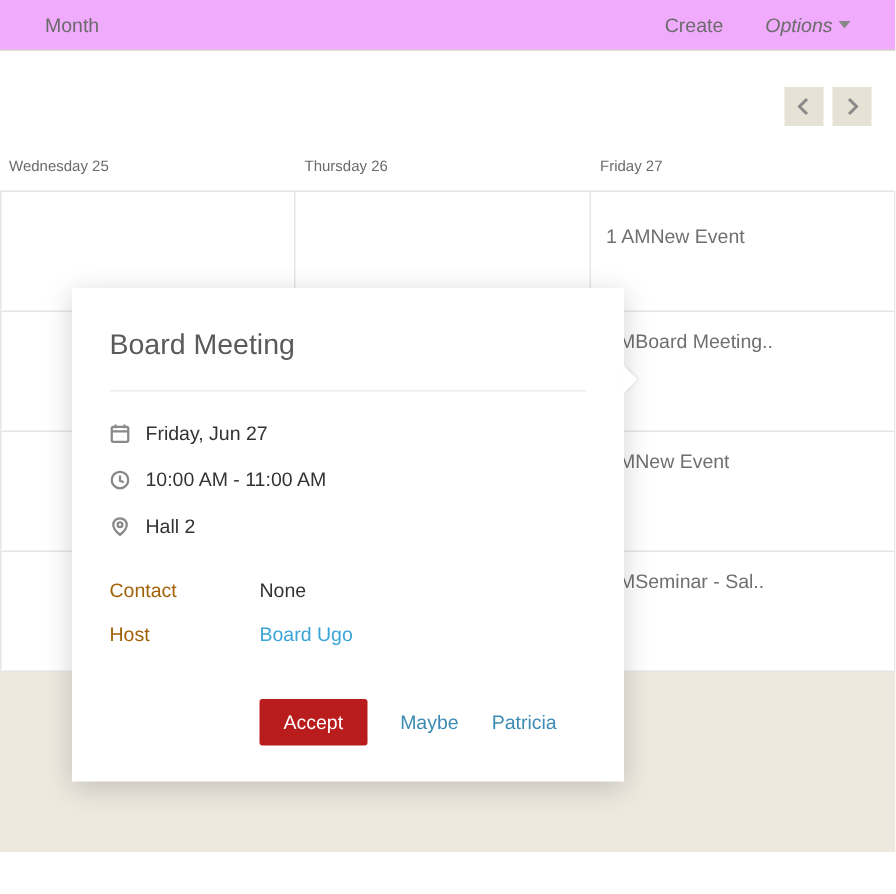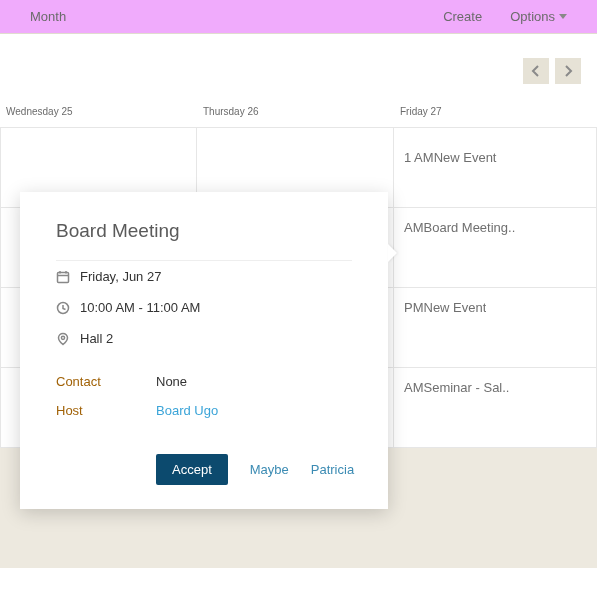--- a/index.html
+++ b/index.html
@@ -20,21 +20,21 @@
       border-bottom: 1px solid #e0dccf;
       display: flex;
       align-items: center;
       padding: 0 16px;
       font-size: 13px;
       color: #6b6b6b;
     }
     .toolbar .left { flex: 0 0 auto; }
     .toolbar .spacer { flex: 1; }
     .toolbar .item { padding: 0 14px; cursor: pointer; }
-    .toolbar .options { display: flex; align-items: center; }
+    .toolbar .options { display: flex; align-items: center; font-style: italic; }
     .caret-down {
       width: 0; height: 0;
       border-left: 4px solid transparent;
       border-right: 4px solid transparent;
       border-top: 5px solid #888;
       margin-left: 4px;
     }
 
     
     .navbar {
@@ -85,47 +85,47 @@
     .row:first-child .cell { padding-top: 22px; }
 
     .bottom-shade {
       height: 120px;
       background: #ede9df;
     }
 
     
     .popover {
       position: absolute;
-      left: 20px;
+      left: 48px;
       top: 192px;
       width: 368px;
       background: #fff;
       box-shadow: 0 4px 18px rgba(0,0,0,0.18);
-      padding: 28px 36px 24px;
+      padding: 28px 25px 24px;
       z-index: 10;
     }
     .popover::after {
       content: "";
       position: absolute;
       right: -9px;
       top: 52px;
       width: 0; height: 0;
       border-top: 9px solid transparent;
       border-bottom: 9px solid transparent;
       border-left: 9px solid #fff;
       filter: drop-shadow(1px 0 1px rgba(0,0,0,0.08));
     }
     .p-title {
       font-size: 19px;
       color: #5a5a5a;
       font-weight: 400;
       padding-bottom: 18px;
       border-bottom: 1px solid #eee;
     }
-    .p-details { margin-top: 8px; }
+    .p-details { margin-top: 20px; }
     .p-line {
       display: flex; align-items: center;
       font-size: 13px; color: #333;
       margin-bottom: 16px;
     }
     .p-line .icon-wrap {
       width: 24px; display: flex; align-items: center; justify-content: flex-start;
     }
     .icon-svg { stroke: #888; fill: none; stroke-width: 1.5; }
     .p-meta { margin-top: 28px; }
@@ -136,21 +136,21 @@
     .m-label { width: 100px; color: #a16207; }
     .m-value { color: #333; }
     .m-value.link { color: #3ba4d8; cursor: pointer; }
 
     .p-actions {
       margin-top: 36px;
       display: flex; align-items: center;
       padding-left: 100px;
     }
     .btn-accept {
-      background: #0c4a6e;
+      background: #b91c1c;
       color: #fff;
       border: none;
       padding: 8px 16px;
       font-size: 13px;
       cursor: pointer;
       border-radius: 2px;
     }
     .link-btn {
       color: #3b8bb3;
       font-size: 13px;

